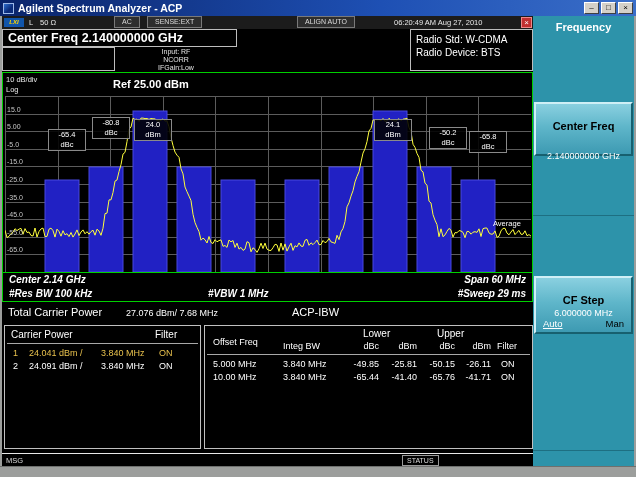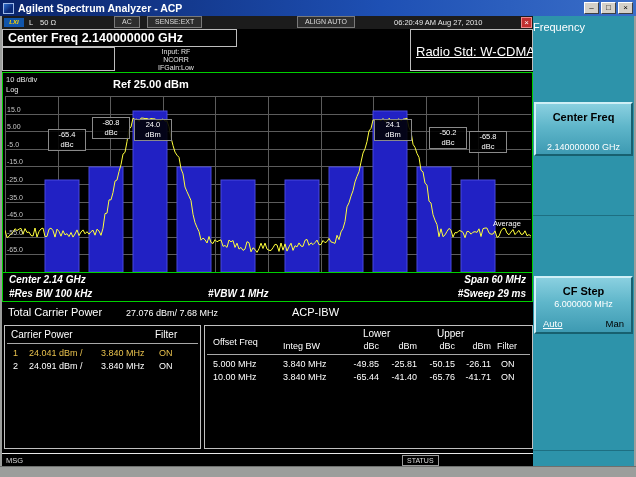--- a/index.html
+++ b/index.html
@@ -34,21 +34,21 @@
 
   
   .hbox { border:1px solid #BDBDBD; background:#000; color:#fff; }
   #bigfreq { left:0; top:13px; width:235px; height:18px; font-size:12.5px; font-weight:bold;
     line-height:16px; padding-left:5px; }
   #measbox { left:0; top:31px; width:113px; height:24px; }
   #inputinfo { left:113px; top:31px; width:122px; height:24px; color:#E5E5E5;
     font-size:7px; line-height:8px; text-align:center; padding-top:1px; }
   #midbox { left:235px; top:13px; width:173px; height:42px; font-size:7.5px; padding:2px 4px; }
   #midbox .row { display:flex; justify-content:space-between; line-height:12px; }
-  #rightbox { left:408px; top:13px; width:123px; height:42px; font-size:13px; padding:15px 5px; line-height:13px;text-decoration:underline; }
+  #rightbox { left:408px; top:13px; width:123px; height:42px; font-size:10px; padding:3px 5px; line-height:13px; }
 
   
   #graphpanel { left:0; top:56px; width:531px; height:230px; border:1px solid #00D000; background:#000; }
   .gscale { color:#E8E8E8; font-size:7.5px; }
   #reflevel { left:110px; top:5px; color:#fff; font-size:11px; font-weight:bold; }
   .ytick { color:#C8C8C8; font-size:7px; left:4px; }
   .ann { width:38px; border:1px solid #8A8A8A; background:rgba(0,0,0,0.88); color:#fff;
     font-size:7.5px; line-height:10px; text-align:center; }
   #avg { color:#fff; font-size:7.5px; }
   #gfooter { left:0; top:199px; width:529px; height:29px; border-top:1px solid #00D000; color:#fff; }
@@ -61,25 +61,25 @@
   .tdiv { height:1px; background:#A8A8A8; position:absolute; left:2px; right:2px; }
   .cell { position:absolute; font-size:9px; line-height:12px; }
   .num { width:34px; text-align:right; }
 
   
   #statusrow { left:0; top:437px; width:531px; height:13px; border-top:1px solid #E8E8E8; background:#000; }
   #statusbox { left:400px; top:1px; border:1px solid #999; color:#ddd; font-size:7px; padding:0 4px; line-height:9px; }
 
   
   #sidebar { left:533px; top:16px; width:101px; height:450px; background:#2D93AA; overflow:hidden; }
-  #sidetitle { width:100%; text-align:left; top:5px; color:#fff; font-size:11px; font-weight:normal; }
+  #sidetitle { width:100%; text-align:center; top:5px; color:#fff; font-size:11px; font-weight:bold; }
   .skey { position:absolute; left:1px; width:99px;
     background:linear-gradient(180deg,#8AD0E0 0%,#5FB6CA 45%,#3D9AB2 100%);
     border:2px solid; border-color:#CFEFF6 #17606F #17606F #CFEFF6; }
-  .skey .klabel { margin-top:7px; text-align:center; font-size:11px; font-weight:bold; color:#000; }
+  .skey .klabel { margin-top:16px; text-align:center; font-size:11px; font-weight:bold; color:#000; }
   .skey .kvalue { margin-top:19px; text-align:center; font-size:9px; color:#fff; }
   .automan { position:absolute; bottom:3px; left:7px; right:7px; display:flex;
     justify-content:space-between; font-size:9.5px; }
   .auto-on { color:#fff; text-decoration:underline; }
   .man-off { color:#000;padding-left:36px; }
   .sep { position:absolute; left:0; width:101px; height:1px; background:#1E6F82; }
 </style>
 </head>
 <body>
 
@@ -113,20 +113,21 @@
 
     <div id="bigfreq" class="abs hbox">Center Freq  2.140000000 GHz</div>
     <div id="measbox" class="abs hbox"></div>
     <div id="inputinfo" class="abs">
       <div>Input: RF</div>
       <div>NCORR</div>
       <div>IFGain:Low</div>
     </div>
     <div id="rightbox" class="abs hbox">
       <div>Radio Std: W-CDMA</div>
+      <div>Radio Device: BTS</div>
     </div>
 
     <div id="graphpanel" class="abs">
       <div class="abs gscale" style="left:3px;top:2px">10 dB/div</div>
       <div class="abs gscale" style="left:3px;top:12px">Log</div>
       <div id="reflevel" class="abs">Ref 25.00 dBm</div>
 
       <svg id="spec" class="abs" style="left:2px;top:23px" width="526" height="176" viewBox="0 0 526 176">
           <line x1="0.5" y1="0" x2="0.5" y2="176" stroke="#5C5C5C" stroke-width="1" shape-rendering="crispEdges"></line>
           <line x1="0" y1="0.5" x2="526" y2="0.5" stroke="#5C5C5C" stroke-width="1" shape-rendering="crispEdges"></line>

